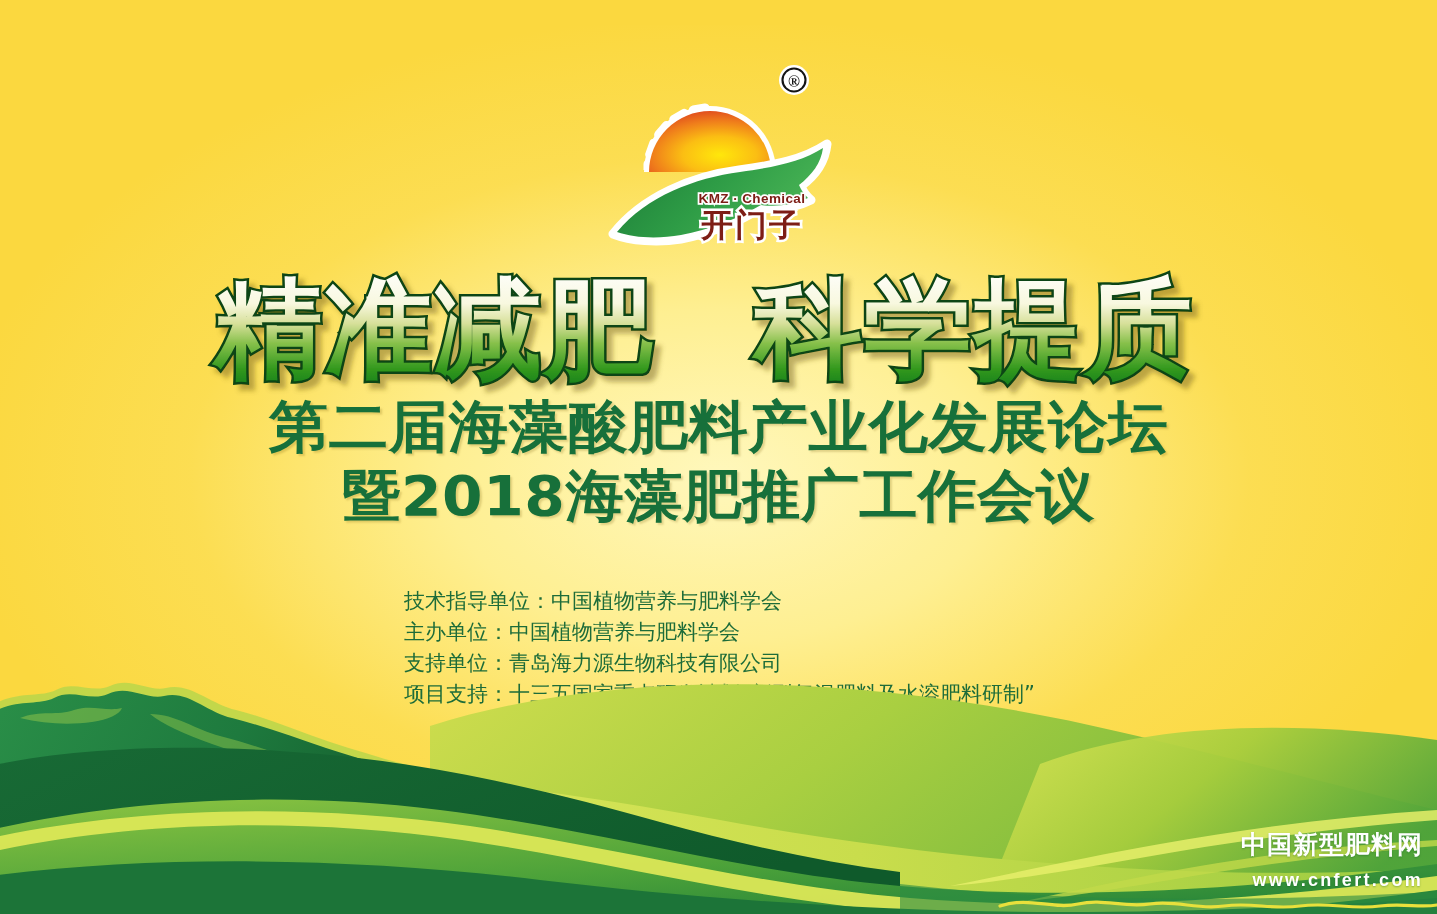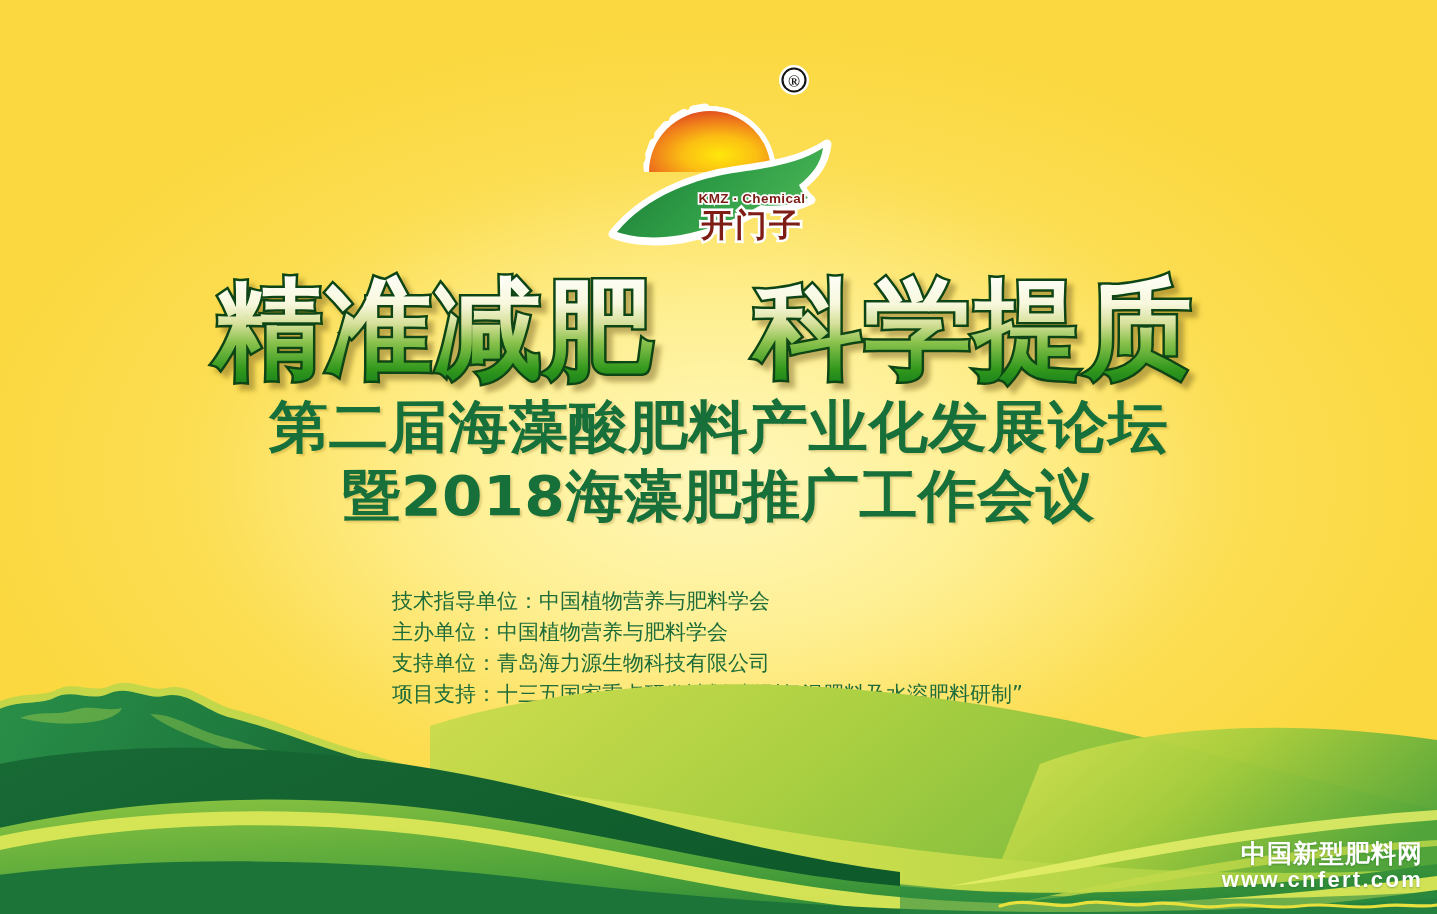--- a/index.html
+++ b/index.html
@@ -76,21 +76,21 @@
     transform: scaleX(1.06);
   }
   .subtitle-2 {
     font-size: 56px;
     margin-top: 6px;
     transform: scaleX(1.04);
   }
   
   .credits {
     position: absolute;
-    left: 392px;
+    left: 404px;
     top: 586px;
     width: 760px;
   }
   .credit-line {
     font-family: "DejaVu Sans", "Liberation Sans", sans-serif;
     font-size: 21px;
     color: #1d6c39;
     line-height: 31px;
     white-space: nowrap;
     font-weight: 500;
@@ -116,25 +116,25 @@
     font-family: "DejaVu Sans", "Liberation Sans", sans-serif;
     font-size: 25px;
     font-weight: bold;
     letter-spacing: 1px;
     line-height: 28px;
     text-shadow: 0 1px 2px rgba(0,80,30,0.35);
     margin-top: 32px;
   }
   .wm-url {
     font-family: "Liberation Sans", sans-serif;
-    font-size: 22px;
+    font-size: 18px;
     font-weight: bold;
     letter-spacing: 2.3px;
     line-height: 24px;
-    margin-top: 0;
+    margin-top: 9px;
     text-shadow: 0 1px 2px rgba(0,80,30,0.35);
   }
 </style>
 </head>
 <body>
 
 <div id="banner">
 
   <div class="bg-base"></div>
   <div class="bg-glow"></div>

